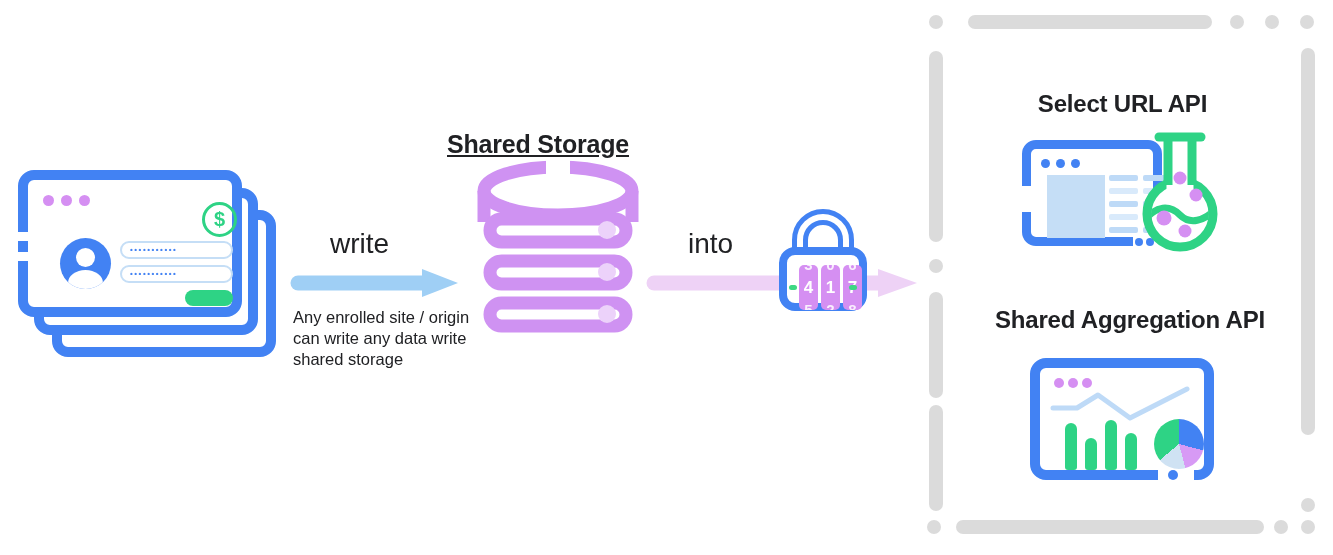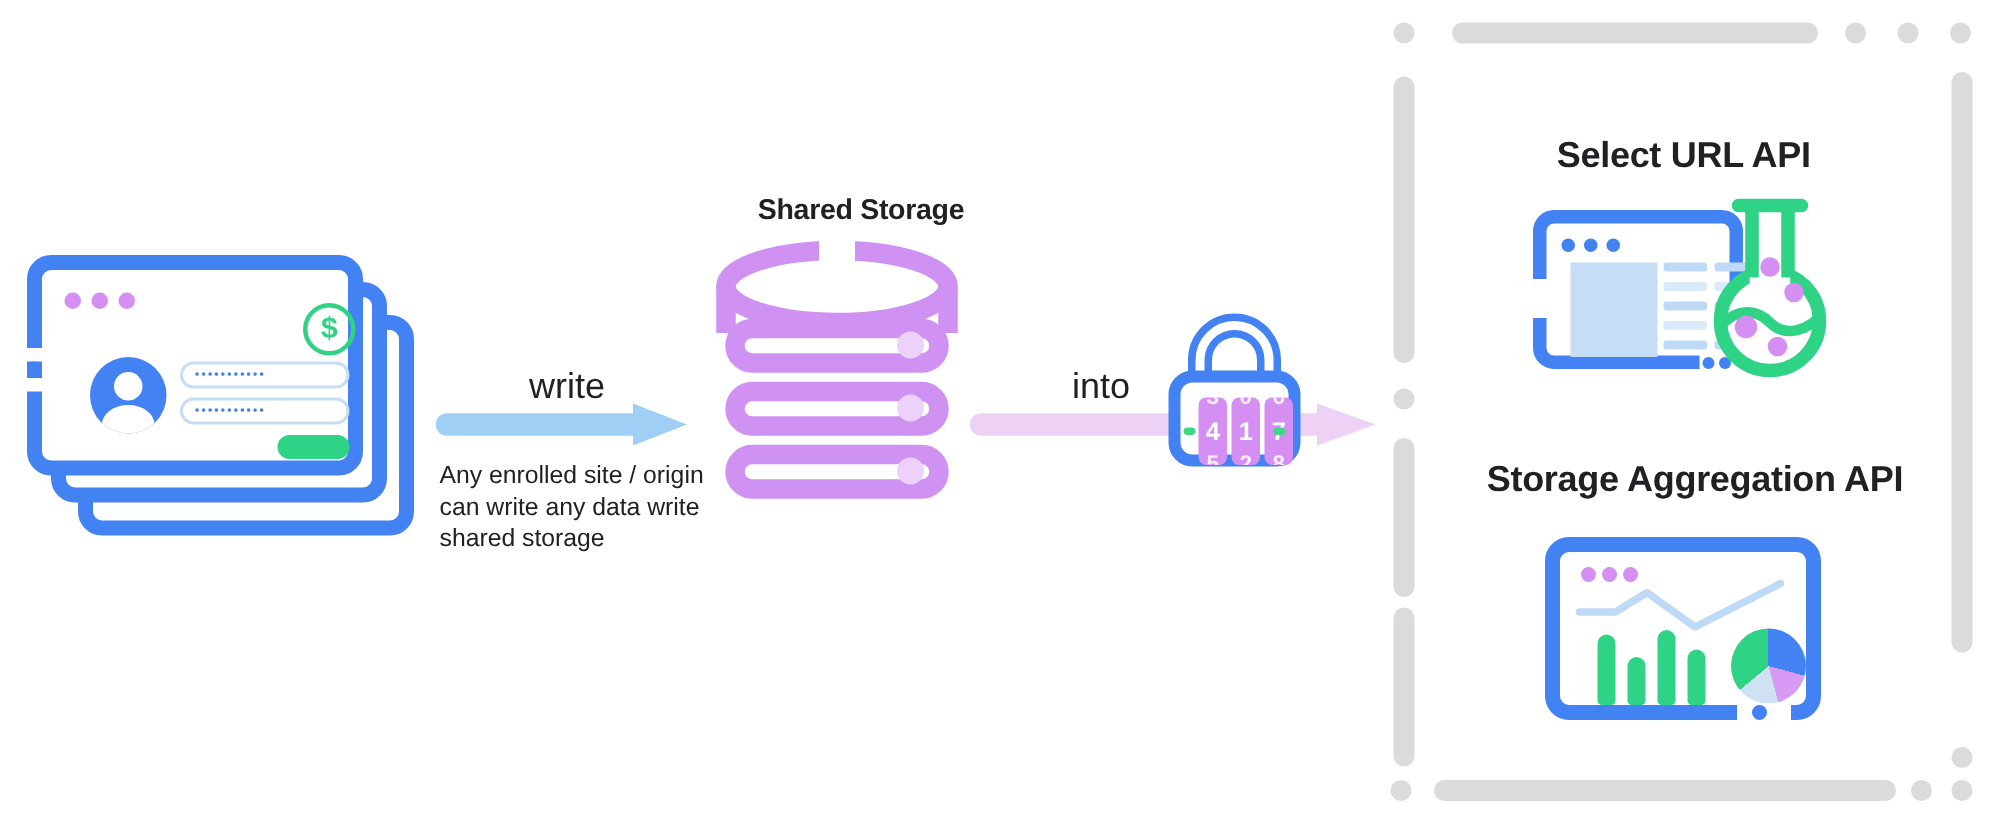--- a/index.html
+++ b/index.html
@@ -6,21 +6,21 @@
     --blue:#4282f3; --blue-arrow:#9fcff5; --blue-pale:#c5def6; --blue-line:#bedaf7;
     --blue-line2:#d9eafb; --purple:#cf92f2; --purple-pale:#ecd2fa; --purple-dot:#d58ff2;
     --pink-arrow:#eed2f6; --green:#2ed385; --green-dash:#3ed883; --gray-dash:#dbdbdb; --ink:#202124;
   }
   *{margin:0;padding:0;box-sizing:border-box;}
   body{background:#fff;font-family:"Liberation Sans",sans-serif;}
   .canvas{position:relative;width:1333px;height:555px;background:#fff;overflow:hidden;}
   .abs{position:absolute;}
   svg{position:absolute;overflow:visible;}
   .title{font-weight:700;color:var(--ink);font-size:24px;text-align:center;letter-spacing:-0.2px;}
-  .flow-label{font-size:24px;color:var(--ink);text-align:center;margin-top:16px;}
+  .flow-label{font-size:28px;color:var(--ink);}
   .caption{font-size:16.5px;line-height:21px;color:var(--ink);}
   
   .card{position:absolute;width:224px;height:147px;background:#fff;border:10px solid var(--blue);border-radius:16px;}
   .win-dots{position:absolute;display:flex;gap:7px;}
   .win-dots i{display:block;border-radius:50%;}
   .dollar-badge{position:absolute;left:174px;top:22px;width:35px;height:35px;border:3.5px solid var(--green);
     border-radius:50%;display:flex;align-items:center;justify-content:center;color:var(--green);
     font-weight:700;font-size:20px;}
   .avatar{position:absolute;left:32px;top:58px;width:51px;height:51px;background:var(--blue);border-radius:50%;overflow:hidden;}
   .avatar::before{content:"";position:absolute;left:16px;top:10px;width:19px;height:19px;background:#fff;border-radius:50%;}
@@ -104,21 +104,21 @@
     <div class="border-dot" style="left:-10px;top:61px;width:10px;height:10px;"></div>
   </div>
 
   <div class="abs flow-label" style="left:330px;top:228px;width:96px;">write</div>
   <svg class="abs" style="left:290px;top:266px;" width="172" height="34" viewBox="0 0 172 34">
     <line x1="8" y1="17" x2="132" y2="17" stroke="var(--blue-arrow)" stroke-width="15" stroke-linecap="round"></line>
     <polygon points="132,3 168,17 132,31" fill="var(--blue-arrow)"></polygon>
   </svg>
   <div class="abs caption" style="left:293px;top:307px;width:180px;">Any enrolled site / origin can write any data write shared storage</div>
 
-  <div class="abs title" style="left:448px;top:130px;width:252px;font-size:19px;">Shared Storage</div>
+  <div class="abs title" style="left:412px;top:130px;width:252px;font-size:25px;text-decoration:underline;">Shared Storage</div>
   <svg class="abs" style="left:470px;top:158px;" width="176" height="190" viewBox="0 0 176 190">
     <ellipse cx="88" cy="33" rx="74" ry="24" fill="#fff" stroke="var(--purple)" stroke-width="13"></ellipse>
     <rect x="76" y="1" width="24" height="15" fill="#fff"></rect>
     <line x1="14" y1="33" x2="14" y2="64" stroke="var(--purple)" stroke-width="13"></line>
     <line x1="162" y1="33" x2="162" y2="64" stroke="var(--purple)" stroke-width="13"></line>
     <rect x="20" y="61" width="136" height="23" rx="11.5" fill="#fff" stroke="var(--purple)" stroke-width="13"></rect>
     <rect x="20" y="103" width="136" height="23" rx="11.5" fill="#fff" stroke="var(--purple)" stroke-width="13"></rect>
     <rect x="20" y="145" width="136" height="23" rx="11.5" fill="#fff" stroke="var(--purple)" stroke-width="13"></rect>
     <circle cx="137" cy="72" r="9" fill="var(--purple-pale)"></circle>
     <circle cx="137" cy="114" r="9" fill="var(--purple-pale)"></circle>
@@ -194,21 +194,21 @@
     <line x1="38" y1="16" x2="38" y2="62" stroke="var(--green)" stroke-width="9"></line>
     <line x1="62" y1="16" x2="62" y2="62" stroke="var(--green)" stroke-width="9"></line>
     <line x1="29" y1="14" x2="71" y2="14" stroke="var(--green)" stroke-width="9" stroke-linecap="round"></line>
     <path d="M14,98 C26,82 40,82 50,92 C60,102 74,98 86,86" fill="none" stroke="var(--green)" stroke-width="7" clip-path="url(#bowlclip)"></path>
     <circle cx="50" cy="55" r="6.5" fill="var(--purple-dot)"></circle>
     <circle cx="66" cy="72" r="6.5" fill="var(--purple-dot)"></circle>
     <circle cx="34" cy="95" r="7.5" fill="var(--purple-dot)"></circle>
     <circle cx="55" cy="108" r="6.5" fill="var(--purple-dot)"></circle>
   </svg>
 
-  <div class="abs title" style="left:965px;top:306px;width:330px;">Storage Aggregation API</div>
+  <div class="abs title" style="left:965px;top:306px;width:330px;">Shared Aggregation API</div>
   <div class="api-window agg-win">
     <div class="win-dots" style="left:14px;top:10px;gap:4px;">
       <i style="width:10px;height:10px;background:var(--purple-dot);"></i>
       <i style="width:10px;height:10px;background:var(--purple-dot);"></i>
       <i style="width:10px;height:10px;background:var(--purple-dot);"></i>
     </div>
     <svg style="left:0;top:0;" width="164" height="60" viewBox="0 0 164 60">
       <polyline points="13,40 37,40 58,27 90,50 147,21" fill="none" stroke="var(--blue-line)" stroke-width="5" stroke-linecap="round" stroke-linejoin="round"></polyline>
     </svg>
     <div class="bar" style="left:25px;top:55px;height:47px;"></div>

